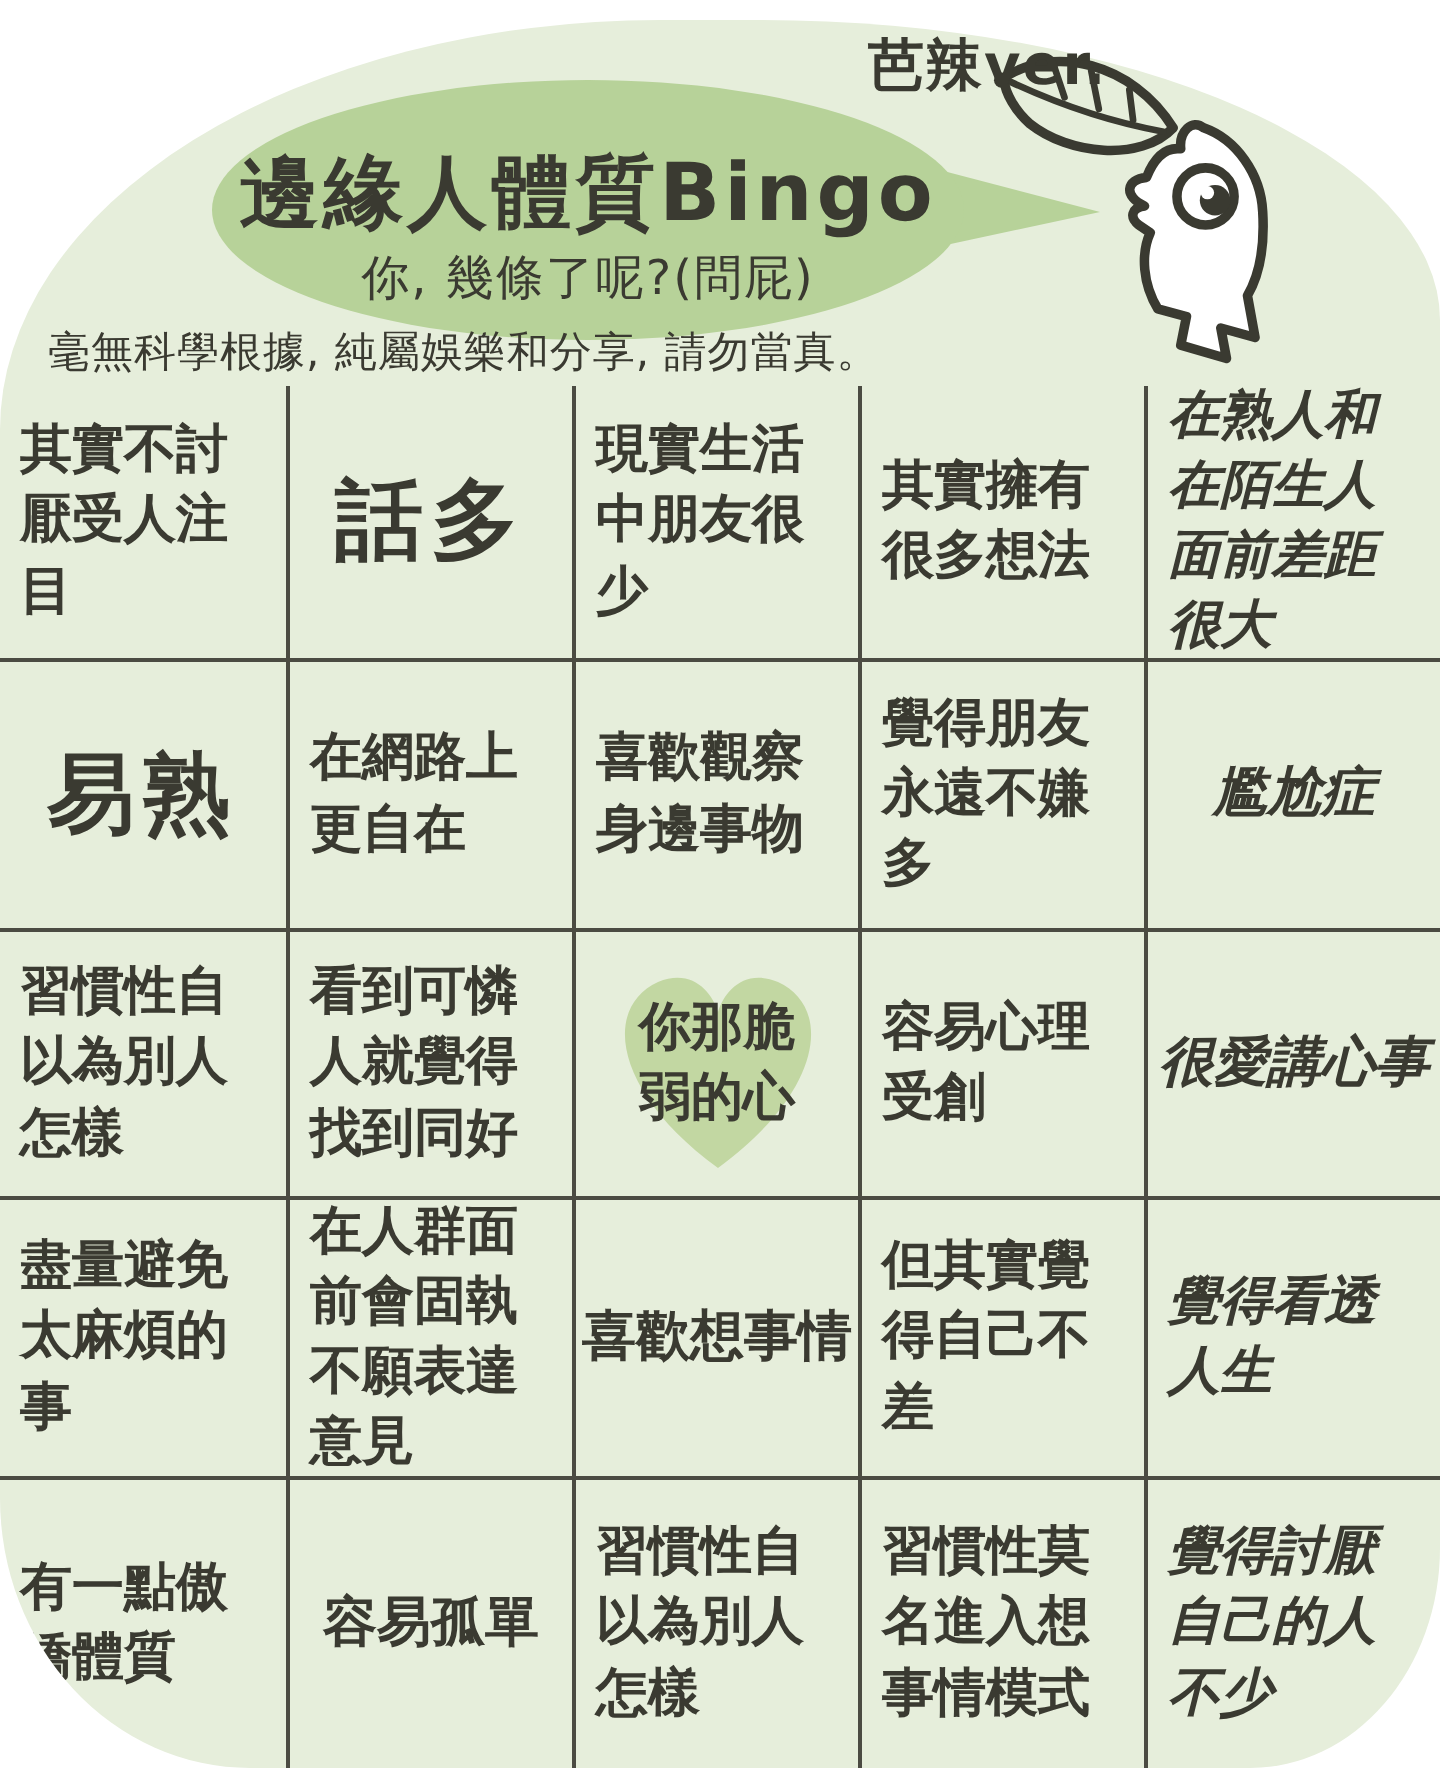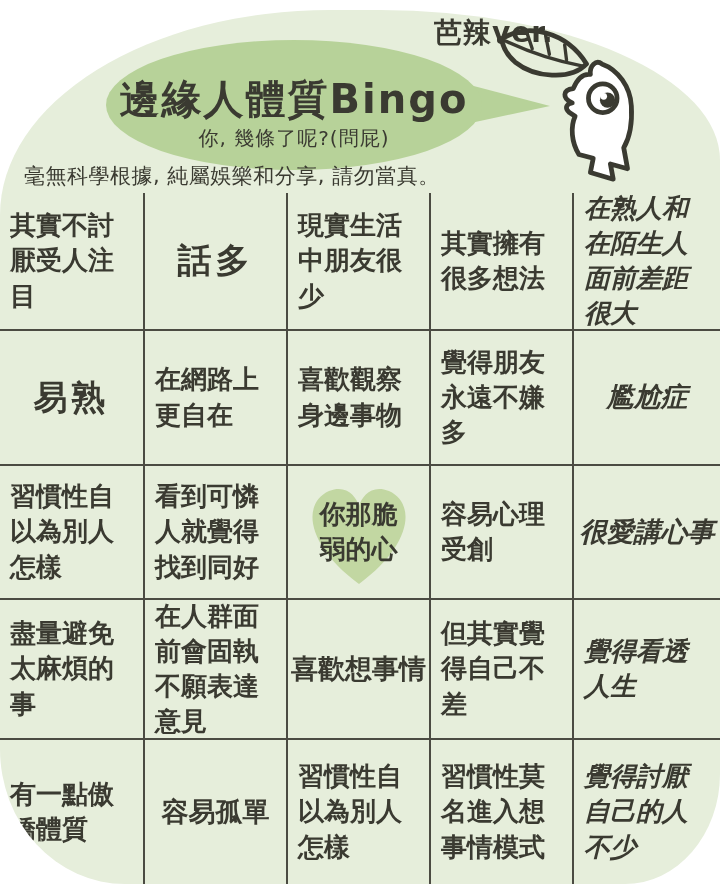--- a/index.html
+++ b/index.html
@@ -31,21 +31,21 @@
     z-index:5;
     margin-left:48px;
   }
   .bubble{
     position:absolute; left:106px; top:40px; width:376px; height:130px;
     background:var(--bubble); border-radius:50%;
     display:flex; flex-direction:column; align-items:center; justify-content:center;
     z-index:3;
   }
   .bubble-title{ font-size:40px; font-weight:700; letter-spacing:2px; line-height:1;margin-top:21px; }
-  .bubble-subtitle{ font-size:20px; font-weight:500; margin-top:6px; letter-spacing:1px; }
+  .bubble-subtitle{ font-size:24px; font-weight:500; margin-top:6px; letter-spacing:1px; }
   .bubble-tail{ position:absolute; left:466px; top:80px; z-index:2; }
   .mascot{ position:absolute; left:488px; top:22px; z-index:4; }
   .disclaimer{
     position:absolute; left:24px; top:162px;
     font-size:21px; font-weight:500; letter-spacing:0.5px; z-index:5;
   }
   .grid{
     position:absolute; left:0; right:0; top:183px; bottom:0;
     display:grid;
     grid-template-columns:145px 143px 143px 143px 146px;
@@ -54,21 +54,21 @@
   .cell{
     display:flex; align-items:center; justify-content:center;
     padding:4px 10px; position:relative;
     border-right:2px solid var(--line);
     border-bottom:2px solid var(--line);
     line-height:1.35;
   }
   .cell:nth-child(5n){ border-right:none;font-style:italic; }
   .cell:nth-child(n+21){ border-bottom:none; }
   .cell-text{ text-align:left; font-weight:600; position:relative; z-index:1; }
-  .cell-text.xl{ font-size:34px; letter-spacing:4px; text-align:center; }
+  .cell-text.xl{ font-size:44px; letter-spacing:4px; text-align:center; }
   .cell-text.lg{ font-size:27px; white-space:nowrap; text-align:right; }
   .cell-text.md{ font-size:26px; }
   .cell.heart .cell-text{ max-width:3.3em; text-align:center; }
   .heart-shape{ position:absolute; left:50%; top:50%; transform:translate(-50%,-50%); z-index:0; }
   svg .stroke{ fill:none; stroke:var(--ink); stroke-width:5; stroke-linecap:round; stroke-linejoin:round; }
   svg .stroke-thin{ fill:none; stroke:var(--ink); stroke-width:3.5; stroke-linecap:round; }
 </style>
 </head>
 <body>
 

